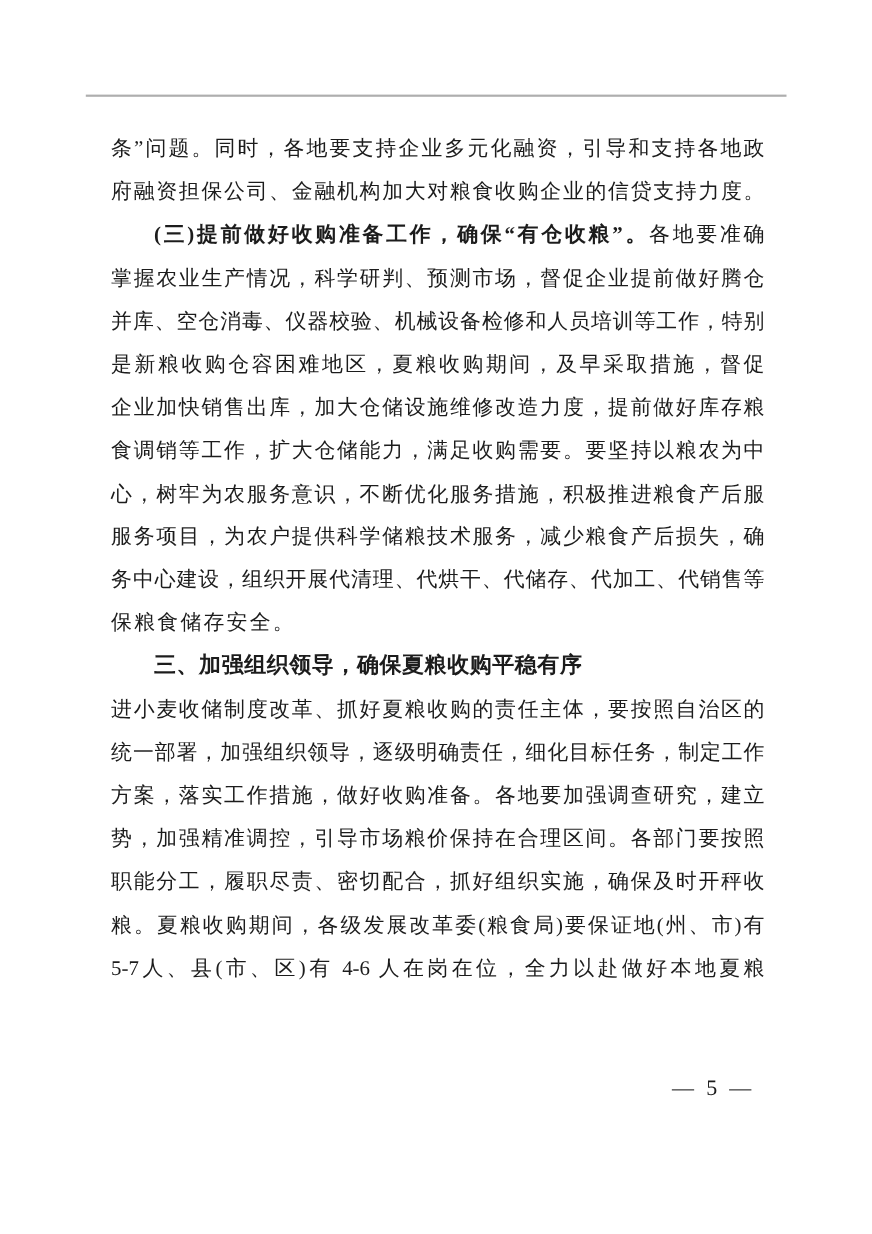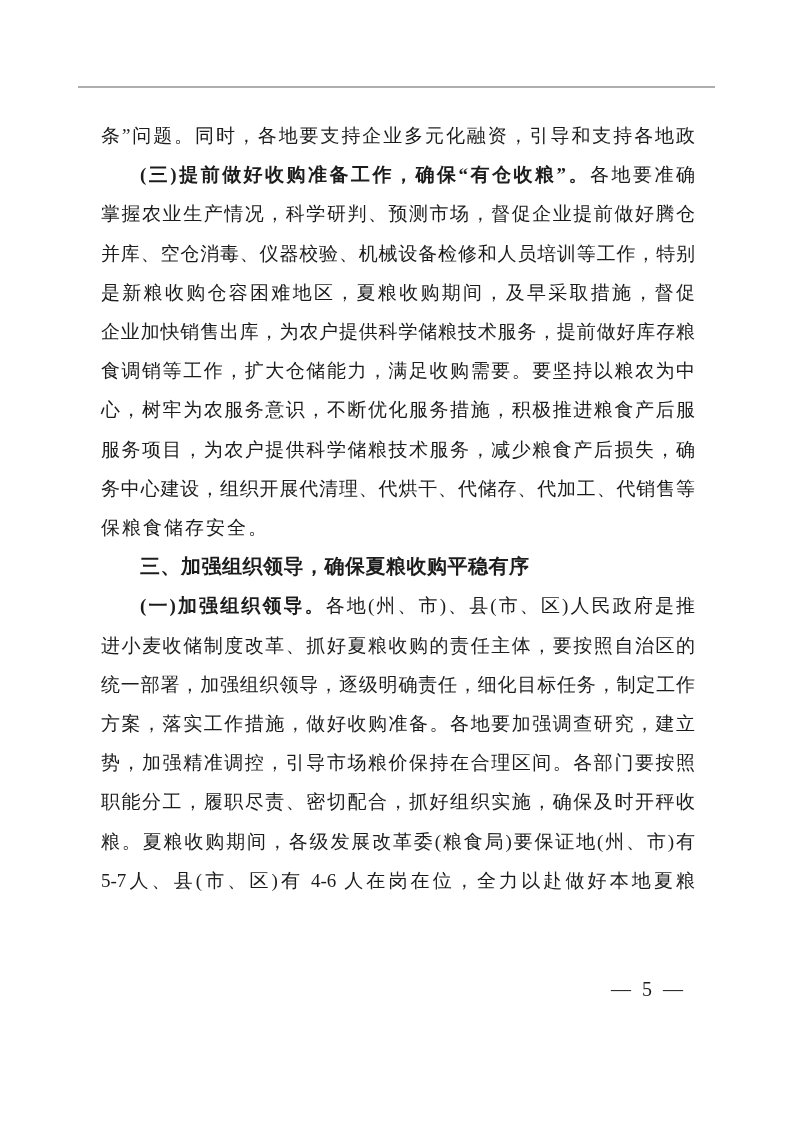--- a/index.html
+++ b/index.html
@@ -61,32 +61,32 @@
 </style>
 </head>
 <body>
 
 <div class="page">
 
   <div class="top-rule"></div>
 
   <div class="content">
     <div class="line">条”问题。同时，各地要支持企业多元化融资，引导和支持各地政</div>
+    <div class="line">府融资担保公司、金融机构加大对粮食收购企业的信贷支持力度。</div>
     <div class="line indent"><span class="lead">(三)提前做好收购准备工作，确保“有仓收粮”。</span><span>各地要准确</span></div>
     <div class="line">掌握农业生产情况，科学研判、预测市场，督促企业提前做好腾仓</div>
     <div class="line">并库、空仓消毒、仪器校验、机械设备检修和人员培训等工作，特别</div>
     <div class="line">是新粮收购仓容困难地区，夏粮收购期间，及早采取措施，督促</div>
-    <div class="line">企业加快销售出库，为农户提供科学储粮技术服务，提前做好库存粮</div>
+    <div class="line">企业加快销售出库，加大仓储设施维修改造力度，提前做好库存粮</div>
     <div class="line">食调销等工作，扩大仓储能力，满足收购需要。要坚持以粮农为中</div>
     <div class="line">心，树牢为农服务意识，不断优化服务措施，积极推进粮食产后服</div>
     <div class="line">服务项目，为农户提供科学储粮技术服务，减少粮食产后损失，确</div>
     <div class="line">务中心建设，组织开展代清理、代烘干、代储存、代加工、代销售等</div>
     <div class="line last">保粮食储存安全。</div>
     <div class="line heading indent">三、加强组织领导，确保夏粮收购平稳有序</div>
-    <div class="line indent"><span class="lead">(一)加强组织领导。</span><span>各地(州、市)、县(市、区)人民政府是推</span></div>
     <div class="line">进小麦收储制度改革、抓好夏粮收购的责任主体，要按照自治区的</div>
     <div class="line">统一部署，加强组织领导，逐级明确责任，细化目标任务，制定工作</div>
     <div class="line">方案，落实工作措施，做好收购准备。各地要加强调查研究，建立</div>
     <div class="line">势，加强精准调控，引导市场粮价保持在合理区间。各部门要按照</div>
     <div class="line">职能分工，履职尽责、密切配合，抓好组织实施，确保及时开秤收</div>
     <div class="line">粮。夏粮收购期间，各级发展改革委(粮食局)要保证地(州、市)有</div>
     <div class="line">5-7人、县(市、区)有 4-6 人在岗在位，全力以赴做好本地夏粮</div>
   </div>
 
   <div class="page-number">— 5 —</div>

